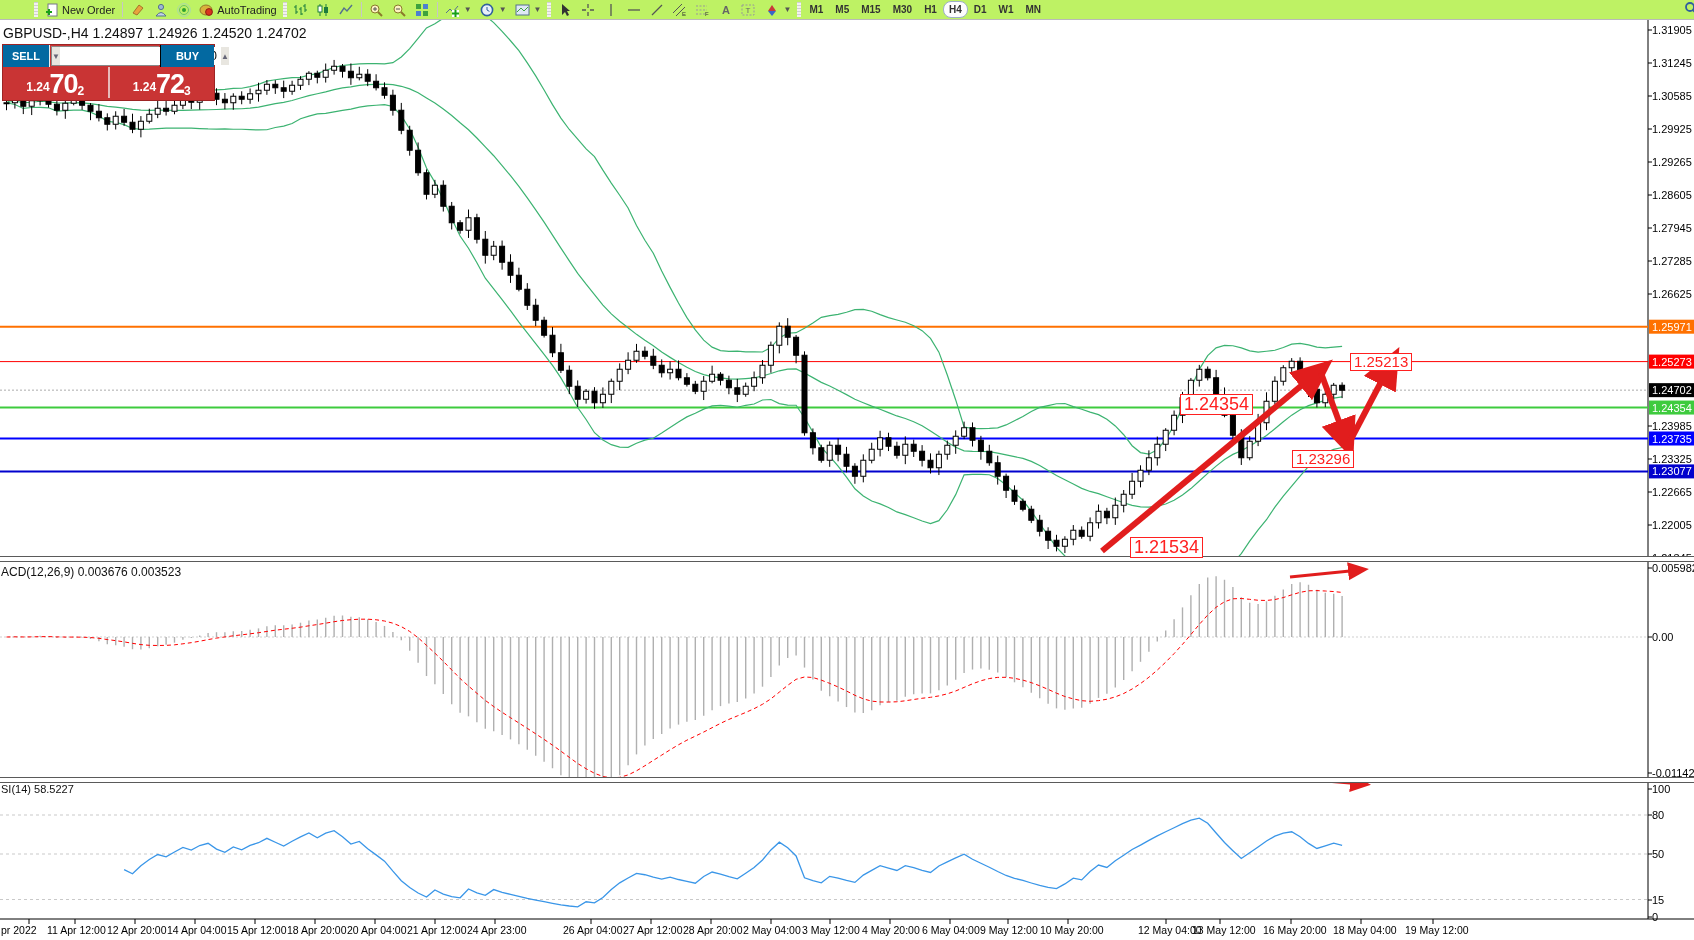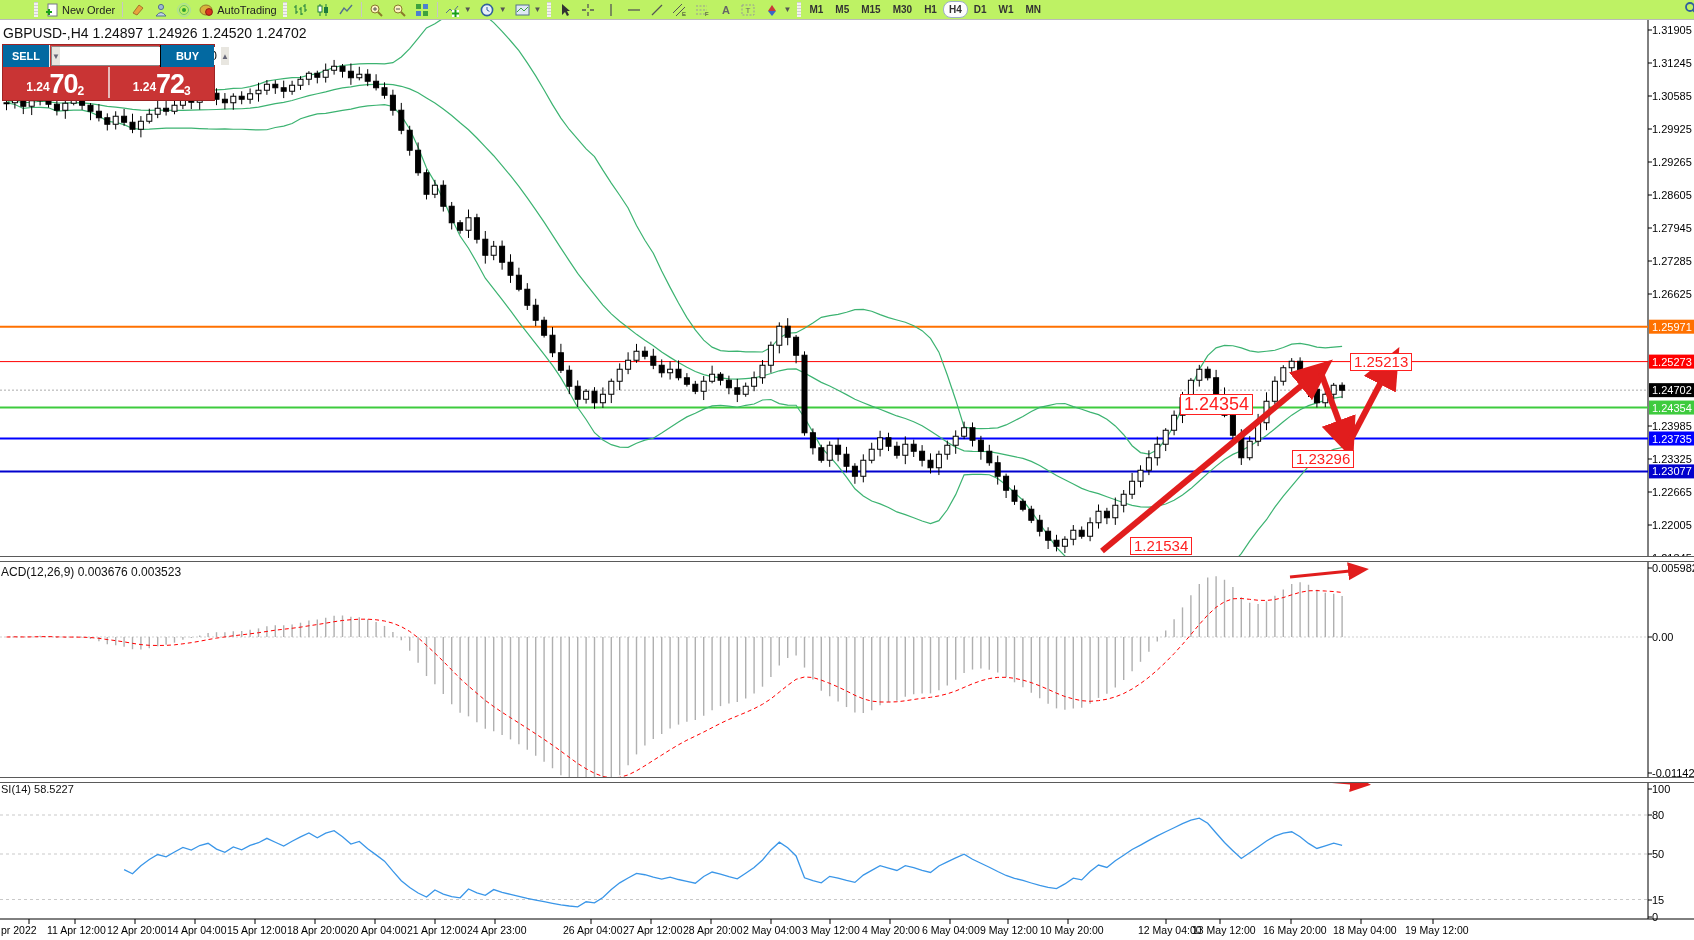--- a/index.html
+++ b/index.html
@@ -941,14 +941,14 @@
         <span class="p-big">72</span>
         <span class="p-sup">3</span>
     </div>
   </div>
 </div>
 
 <div id="ann-layer">
     <div class="ann" style="left: 1326px; top: 353px; font-size: 15px; margin-left: 24px;">1.25213</div>
     <div class="ann" style="left: 1180px; top: 394px; font-size: 18px;">1.24354</div>
     <div class="ann" style="left: 1292px; top: 450px; font-size: 15px;">1.23296</div>
-    <div class="ann" style="left: 1130px; top: 537px; font-size: 15px;">1.21534</div>
+    <div class="ann" style="left: 1130px; top: 537px; font-size: 18px;">1.21534</div>
   </div>
 
 </body></html>

